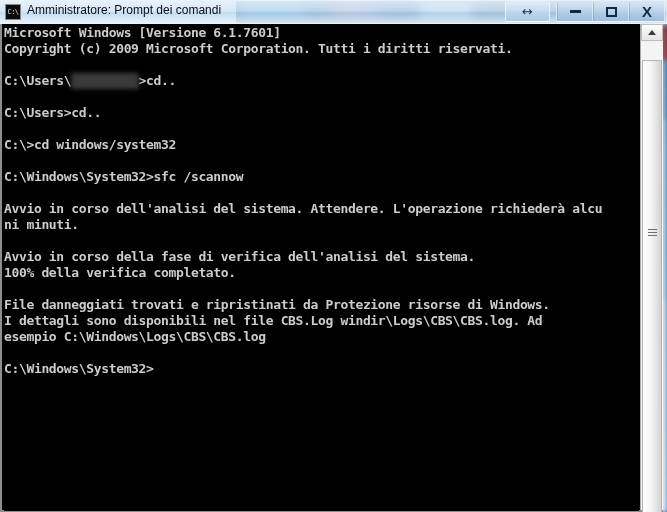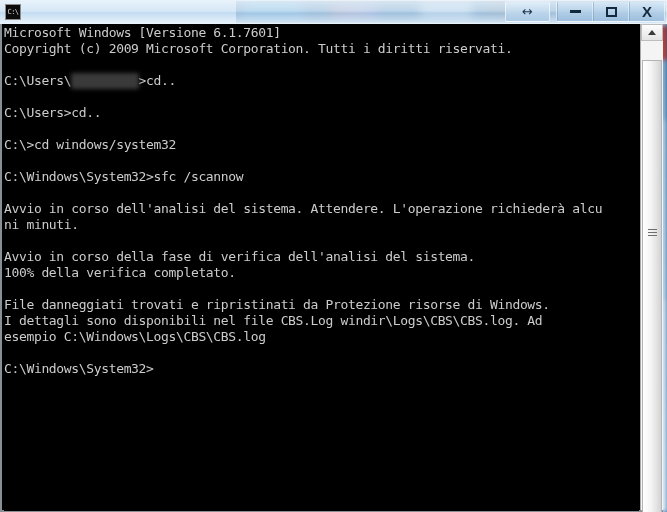--- a/index.html
+++ b/index.html
@@ -182,20 +182,21 @@
     height: 486px;
     background: #000000;
     color: #cccccc;
     font-family: "DejaVu Sans Mono", monospace;
     font-size: 13px;
     line-height: 16px;
     letter-spacing: -0.35px;
     white-space: pre;
     overflow: hidden;
     padding-top: 1px;
+    font-weight: bold;
   }
   #console-text .line { height: 16px; }
   .redacted {
     display: inline-block;
     background: #3a3a3a;
     color: transparent;
     filter: blur(2.2px);
     border-radius: 1px;
   }
 
@@ -269,20 +270,21 @@
     <div id="bg-taskbar-line"></div>
   </div>
 
   <div id="bg-right-strip"></div>
 
   <div id="window">
 
     <div id="titlebar">
       <div id="titlebar-glass"></div>
       <div id="title-icon">C:\</div>
+      <div id="title-text">Amministratore: Prompt dei comandi</div>
     </div>
 
     <div id="resize-widget">↔</div>
 
     <div id="winbuttons">
       <div class="winbtn">
         <span class="glyph-min"></span>
       </div>
       <div class="winbtn">
         <span class="glyph-max"></span>

